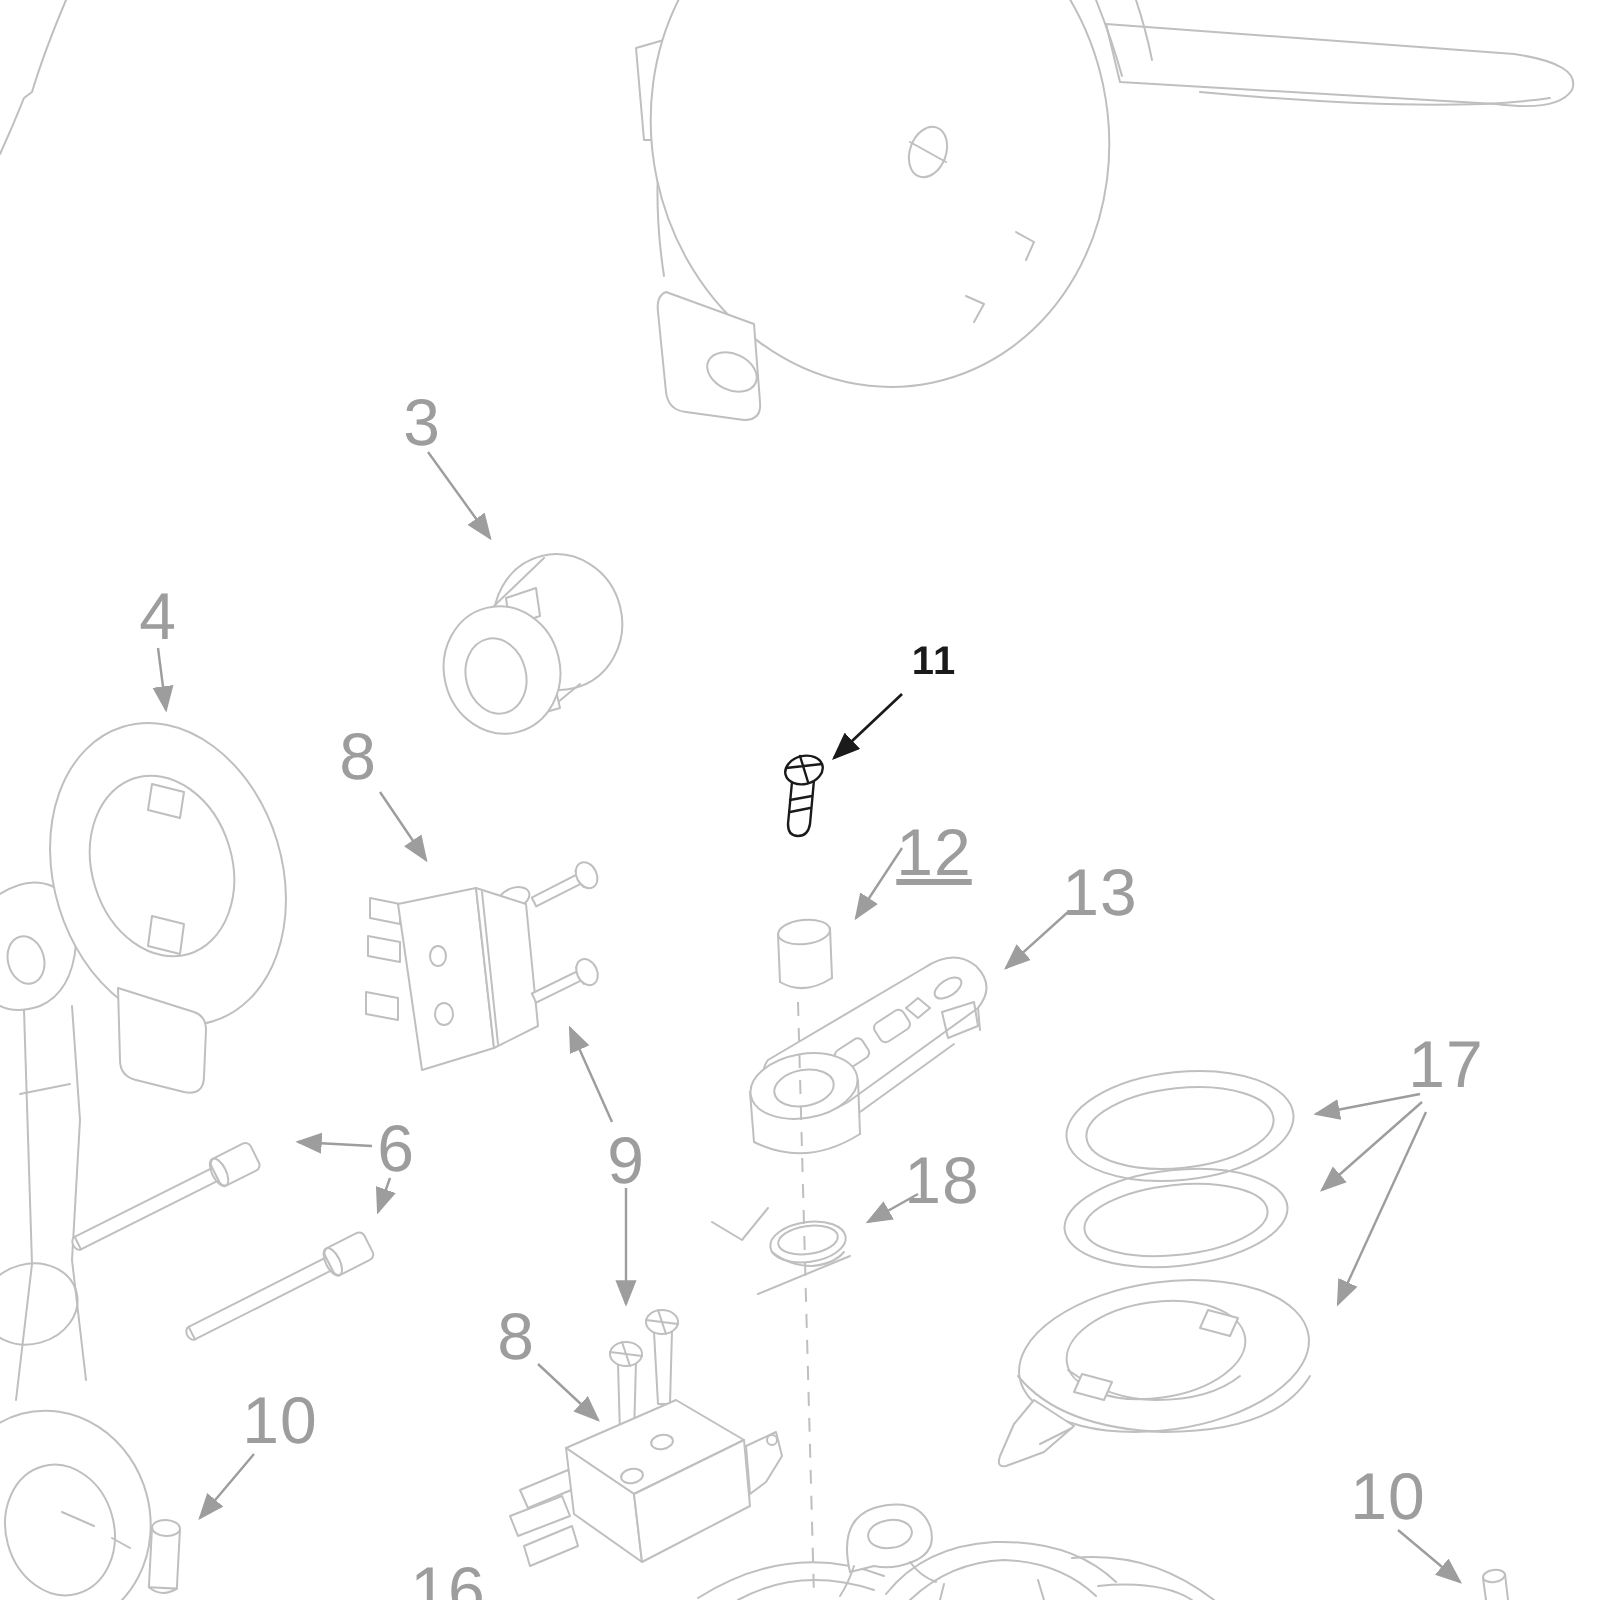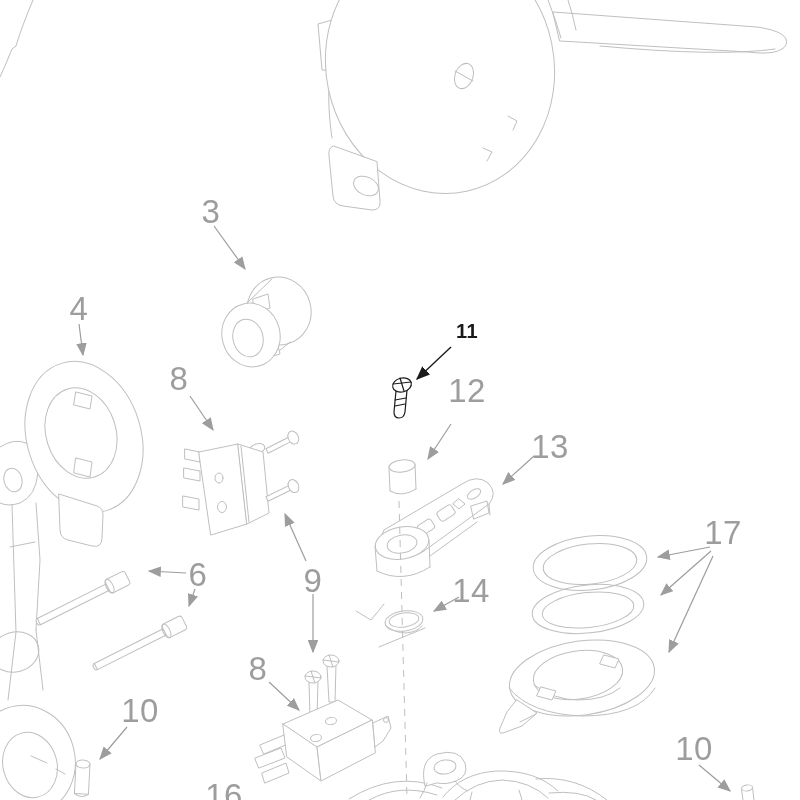--- a/index.html
+++ b/index.html
@@ -258,20 +258,20 @@
   </g>
 </svg>
 
   <div class="callout" style="left:211px; top:211px;">3</div>
   <div class="callout" style="left:79px;  top:308px;">4</div>
   <div class="callout" style="left:179px; top:378px;">8</div>
   <div class="callout" style="left:198px; top:574px;">6</div>
   <div class="callout" style="left:313px; top:580px;">9</div>
   <div class="callout" style="left:140px; top:710px;">10</div>
   <div class="callout dark" style="left:467px; top:331px;">11</div>
-  <div class="callout" style="left:467px; top:390px;">12</div>
+  <div class="callout" style="left:467px; top:426px;text-decoration:underline;">12</div>
   <div class="callout" style="left:550px; top:446px;">13</div>
-  <div class="callout" style="left:471px; top:590px;">14</div>
+  <div class="callout" style="left:471px; top:590px;">18</div>
   <div class="callout" style="left:723px; top:532px;">17</div>
   <div class="callout" style="left:258px; top:668px;">8</div>
   <div class="callout" style="left:224px; top:795px;">16</div>
   <div class="callout" style="left:694px; top:748px;">10</div>
 </div>
 
 </body></html>

